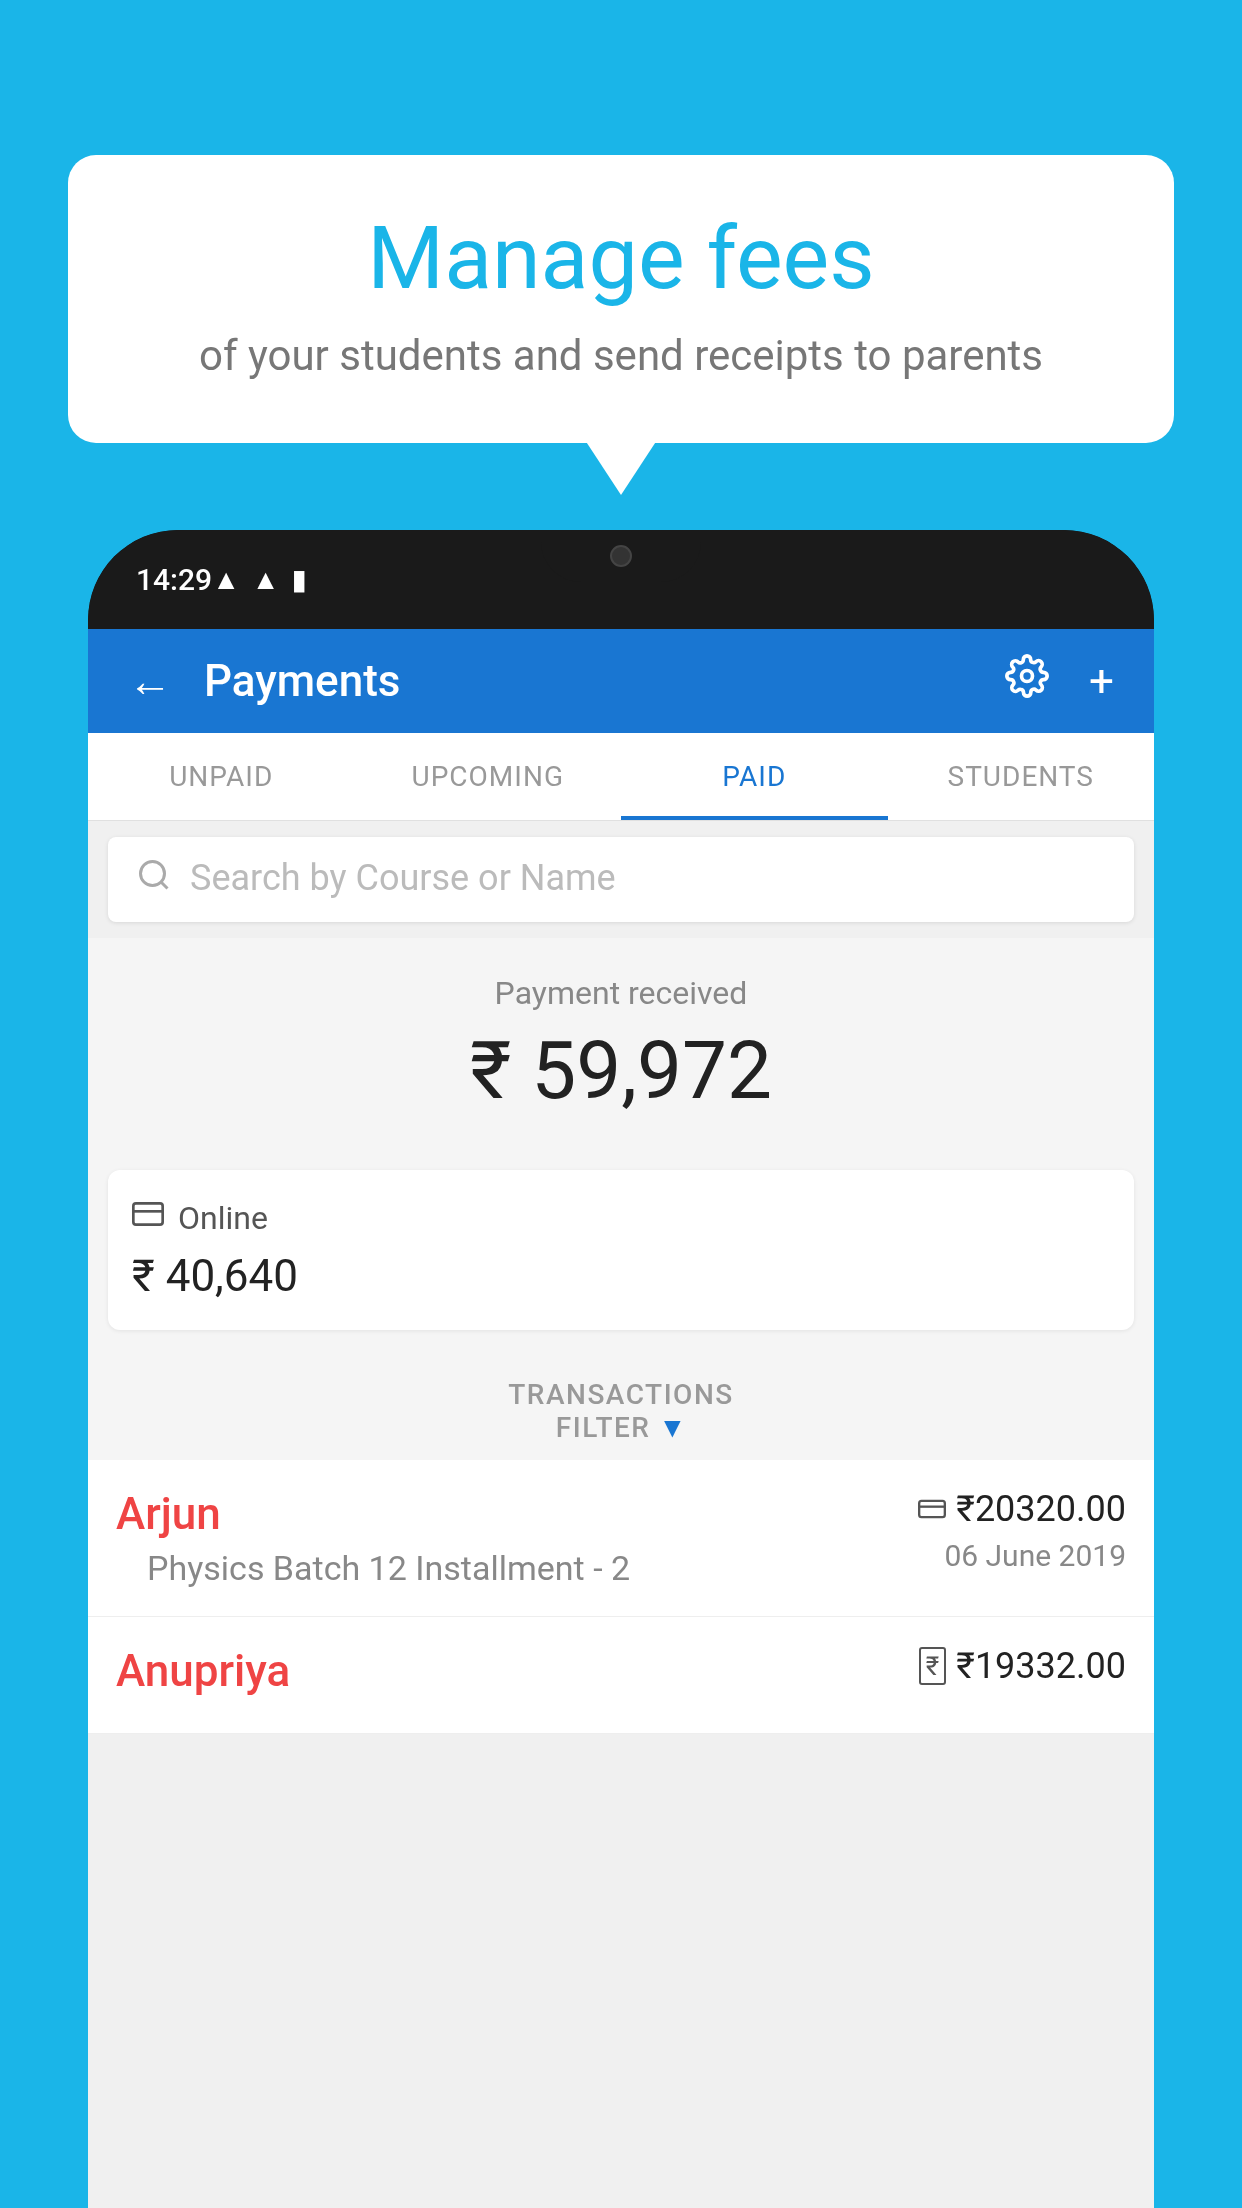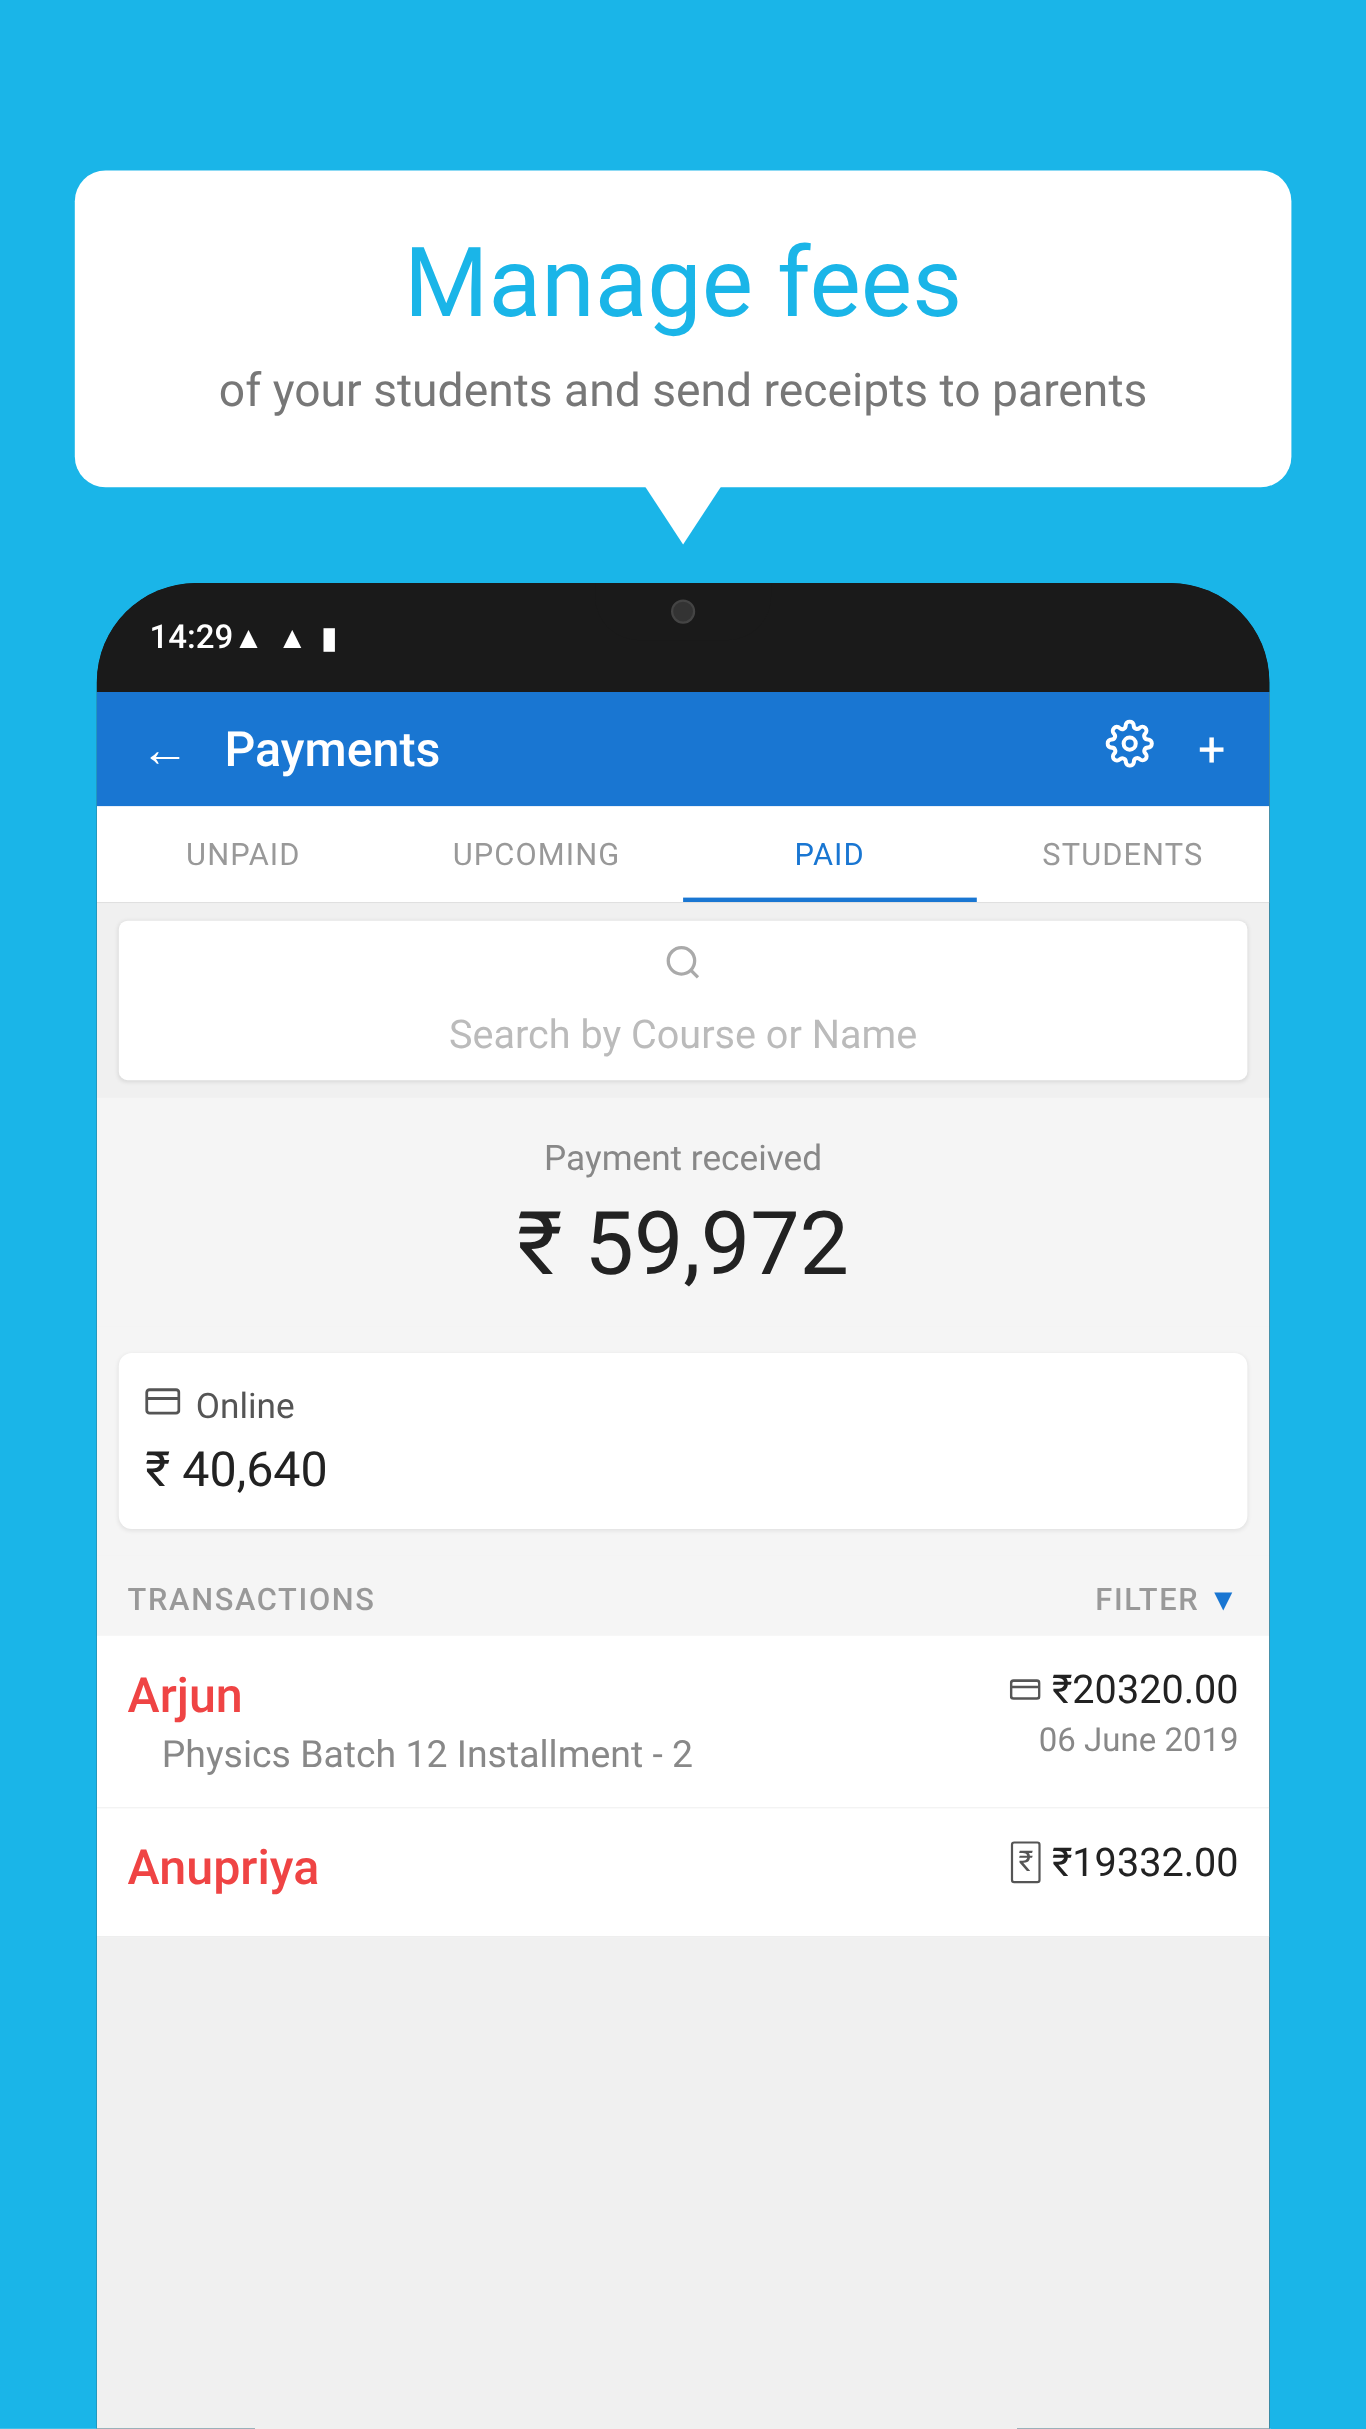--- a/index.html
+++ b/index.html
@@ -195,24 +195,22 @@
       background: #1976d2;
     }
 
     
     .search-container {
       background: white;
       padding: 20px 28px;
       margin: 16px 20px;
       border-radius: 8px;
       display: flex;
-      align-items: center;
       gap: 18px;
       box-shadow: 0 1px 4px rgba(0,0,0,0.1);
-      flex-direction: column;
     }
 
     .search-icon-wrap {
       color: #aaa;
       font-size: 36px;
     }
 
     .search-placeholder {
       color: #bbb;
       font-size: 36px;
@@ -272,24 +270,24 @@
 
     .card-amount {
       font-size: 44px;
       color: #222;
       font-weight: 400;
     }
 
     
     .transactions-header {
       display: flex;
-      justify-content: space-between;
       align-items: center;
       padding: 24px 28px 16px;
       background: #f5f5f5;
+      flex-direction: column;
     }
 
     .transactions-label {
       font-size: 28px;
       color: #999;
       font-weight: 500;
       letter-spacing: 1.5px;
       text-transform: uppercase;
     }
 

